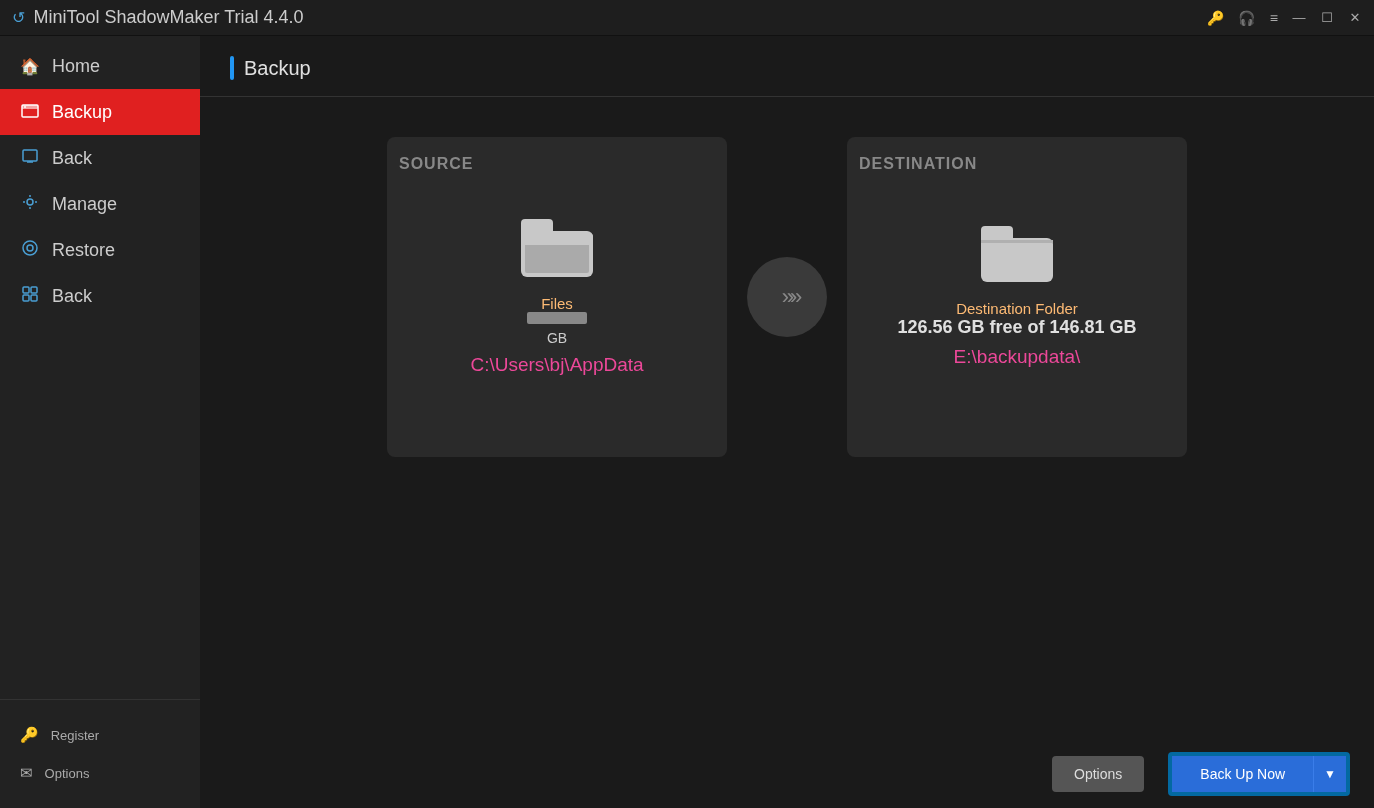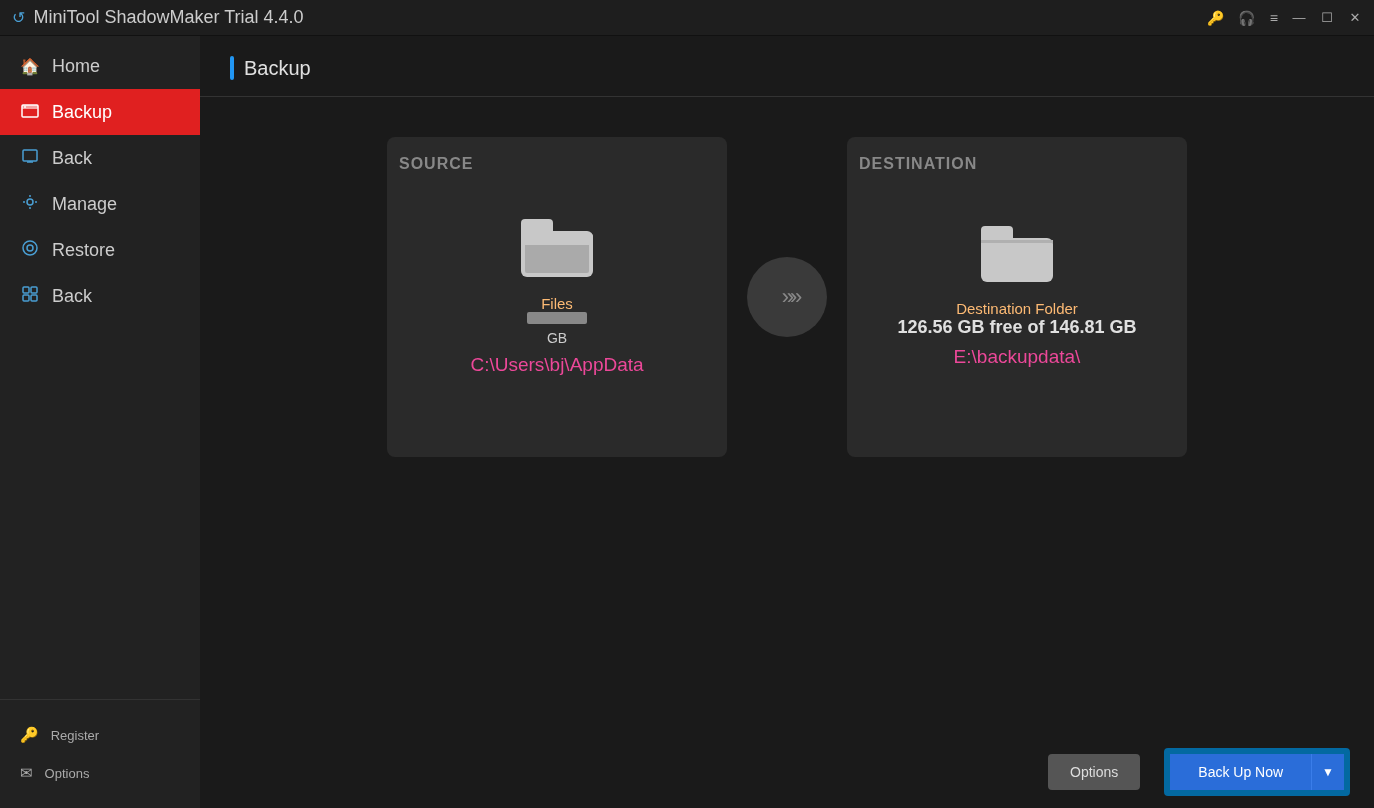--- a/index.html
+++ b/index.html
@@ -252,21 +252,21 @@
       border: none;
       padding: 10px 22px;
       border-radius: 4px;
       font-size: 14px;
       cursor: pointer;
     }
 
     .btn-backup-wrap {
       display: flex;
       align-items: stretch;
-      border: 6px solid #0369a1;
+      border: 4px solid #0369a1;
       border-radius: 4px;
       overflow: hidden;
     }
     .btn-backup {
       background: #2a6dd9;
       color: #fff;
       border: none;
       padding: 10px 28px;
       font-size: 14px;
       cursor: pointer;

